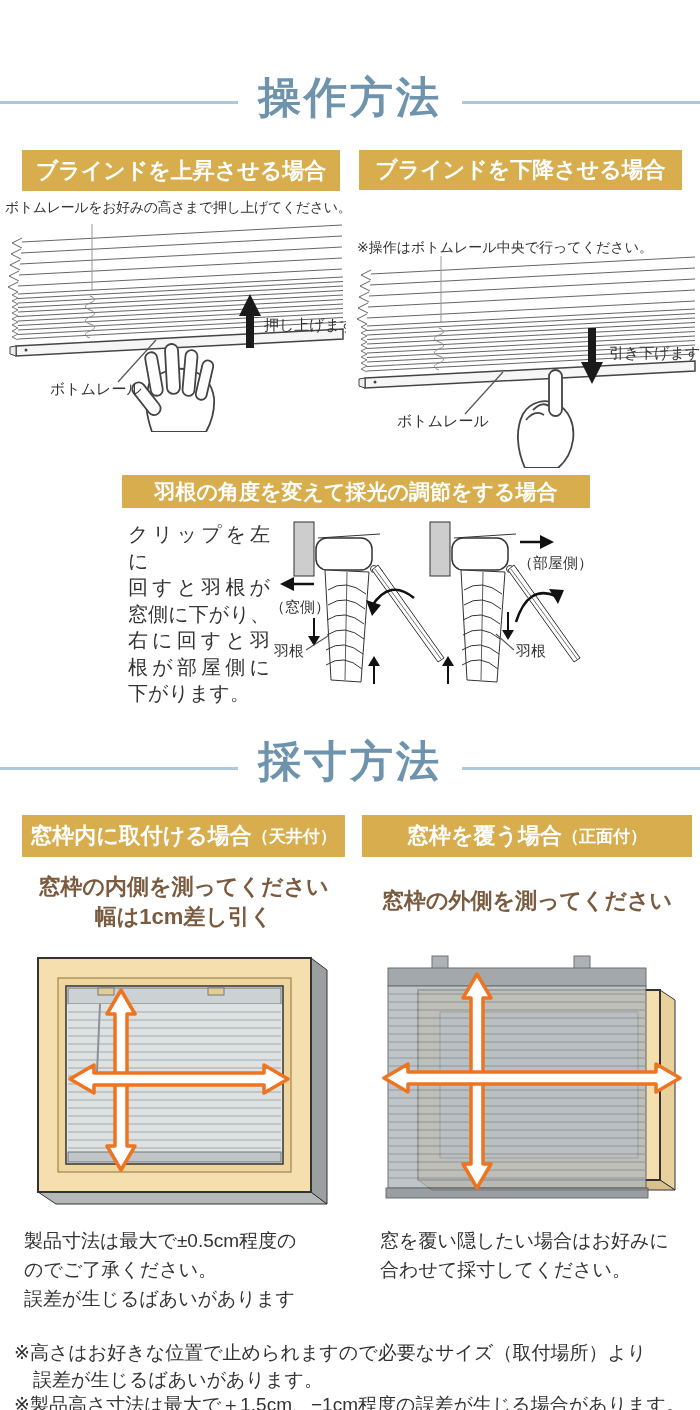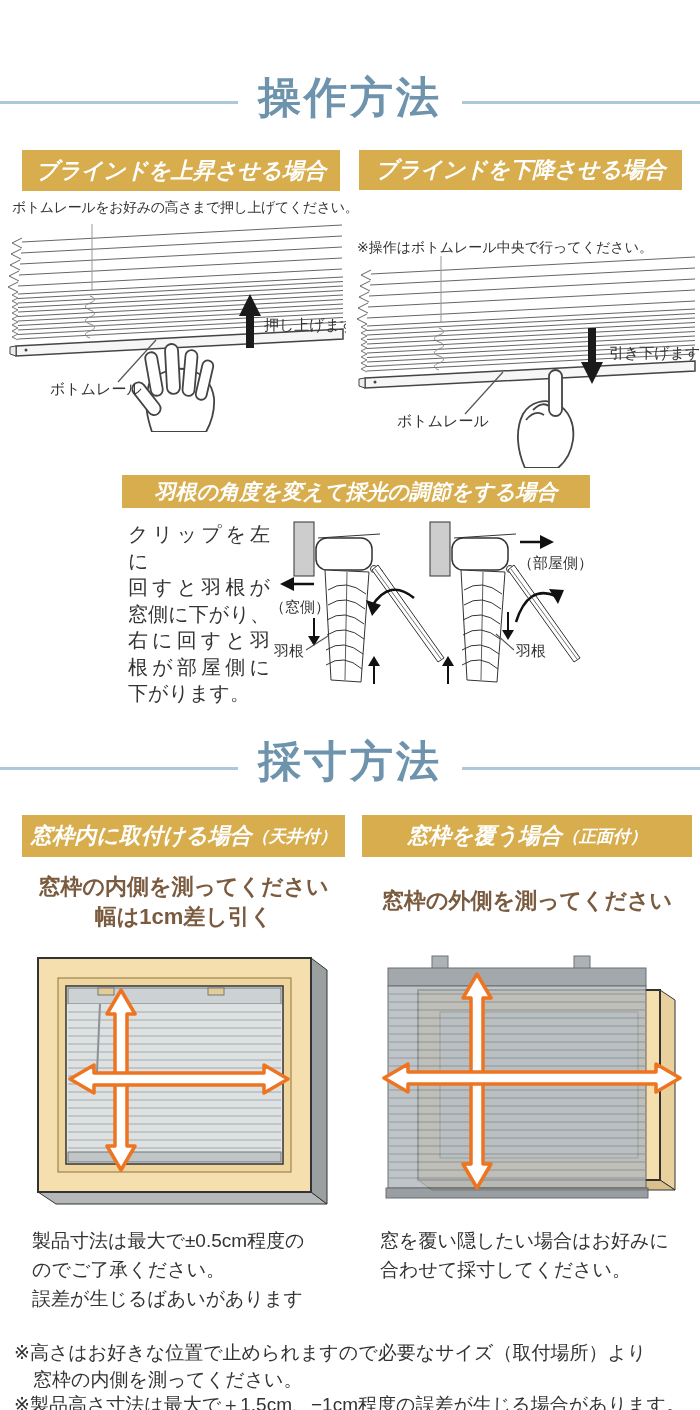--- a/index.html
+++ b/index.html
@@ -3,21 +3,21 @@
 <meta charset="utf-8">
 <style>
   html,body{margin:0;padding:0;background:#fff;}
   #canvas{position:relative;width:700px;height:1410px;background:#ffffff;overflow:hidden;
           font-family:"Liberation Sans","DejaVu Sans",sans-serif;color:#333;margin-top:40px;}
   .abs{position:absolute;}
   .big-title{position:absolute;width:100%;text-align:center;font-size:43px;font-weight:bold;
              color:#6e93ac;letter-spacing:3px;line-height:1;}
   .title-line{position:absolute;height:3px;background:#abc9da;}
   .gold-head{position:absolute;background:#d7ad4d;color:#ffffff;font-weight:bold;
-             display:flex;align-items:center;justify-content:center;text-align:left;font-style:italic;}
+             display:flex;align-items:center;justify-content:center;text-align:left;}
   .gold-head .sub{font-size:17px;font-weight:bold;}
   .desc{position:absolute;font-size:14px;color:#333;line-height:21px;}
   .tilt-line{width:142px;font-size:20px;line-height:26.5px;color:#333;
              text-align:justify;text-align-last:justify;}
   .tilt-line.last{text-align-last:left;}
   .brown-lead{position:absolute;text-align:center;font-size:22px;font-weight:bold;color:#7a5b3f;line-height:1.2;}
   .note{position:absolute;font-size:19px;line-height:29px;color:#333;}
   .footnote{position:absolute;font-size:19px;line-height:27px;color:#333;white-space:nowrap;}
   svg text{font-family:"Liberation Sans","DejaVu Sans",sans-serif;}
 </style>
@@ -26,21 +26,21 @@
 
 <div id="canvas">
 
   <div class="title-line" style="top:61px;left:0;width:238px;"></div>
   <div class="title-line" style="top:61px;left:462px;width:238px;"></div>
   <div class="big-title" style="top:36px;">操作方法</div>
 
   <div class="gold-head" style="left:22px;top:110px;width:318px;height:41px;font-size:22px;">ブラインドを上昇させる場合</div>
   <div class="gold-head" style="left:359px;top:110px;width:323px;height:40px;font-size:22px;">ブラインドを下降させる場合</div>
 
-  <div class="desc" style="left:12px;top:157px;white-space:nowrap;letter-spacing:-0.4px;">ボトムレールをお好みの高さまで押し上げてください。</div>
+  <div class="desc" style="left:5px;top:157px;white-space:nowrap;letter-spacing:-0.4px;">ボトムレールをお好みの高さまで押し上げてください。</div>
   <div class="desc" style="left:357px;top:197px;white-space:nowrap;">※操作はボトムレール中央で行ってください。</div>
 
   <svg class="abs" style="left:6px;top:178px;" width="340" height="214" viewBox="0 0 340 214">
     <g stroke="#666" stroke-width="1" fill="none">
       <line x1="16" y1="24" x2="336" y2="7"></line>
         <line x1="15" y1="35" x2="336" y2="18"></line>
       <line x1="14" y1="46" x2="336" y2="29"></line>
         <line x1="13" y1="57" x2="336" y2="40"></line>
       <line x1="12" y1="68" x2="336" y2="51"></line>
       <path d="M16,20 l-10,5 l10,5 M15,31 l-10,5 l10,5 M14,42 l-10,5 l10,5 M13,53 l-10,5 l10,5 M12,64 l-10,5 l10,5"></path>
@@ -232,27 +232,27 @@
       <rect x="202" y="18" width="16" height="14" fill="#9ba2a6" stroke="#555"></rect>
       <rect x="16" y="30" width="258" height="18" fill="#8f969b" stroke="#4a4f53"></rect>
       <rect x="16" y="48" width="258" height="202" fill="#b2b8bc" stroke="#4a4f53"></rect>
       <path d="M16,56h258M16,64h258M16,72h258M16,80h258M16,88h258M16,96h258M16,104h258M16,112h258M16,120h258M16,128h258M16,136h258M16,144h258M16,152h258M16,160h258M16,168h258M16,176h258M16,184h258M16,192h258M16,200h258M16,208h258M16,216h258M16,224h258M16,232h258M16,240h258" stroke="#7d848a" fill="none"></path>
       <rect x="14" y="250" width="262" height="10" fill="#82898e" stroke="#4a4f53"></rect>
     </g>
     <polygon points="105,36 119,60 111,60 111,226 119,226 105,250 91,226 99,226 99,60 91,60" fill="#fff" stroke="#ed7421" stroke-width="3.5" stroke-linejoin="round"></polygon>
     <polygon points="12,140 36,126 36,134 284,134 284,126 308,140 284,154 284,146 36,146 36,154" fill="#fff" stroke="#ed7421" stroke-width="3.5" stroke-linejoin="round"></polygon>
   </svg>
 
-  <div class="note" style="left:32px;top:1186px;">
+  <div class="note" style="left:24px;top:1186px;">
     <div>製品寸法は最大で±0.5cm程度の</div>
     <div>のでご了承ください。</div>
     <div>誤差が生じるばあいがあります</div>
   </div>
   <div class="note" style="left:380px;top:1186px;">
     <div>窓を覆い隠したい場合はお好みに</div>
     <div>合わせて採寸してください。</div>
   </div>
 
   <div class="footnote" style="left:14px;top:1299px;">※高さはお好きな位置で止められますので必要なサイズ（取付場所）より</div>
-  <div class="footnote" style="left:33px;top:1326px;">窓枠の内側を測ってください。</div>
+  <div class="footnote" style="left:33px;top:1326px;">誤差が生じるばあいがあります。</div>
   <div class="footnote" style="left:14px;top:1351px;">※製品高さ寸法は最大で＋1.5cm、−1cm程度の誤差が生じる場合があります。</div>
 
 </div>
 
 </body></html>

